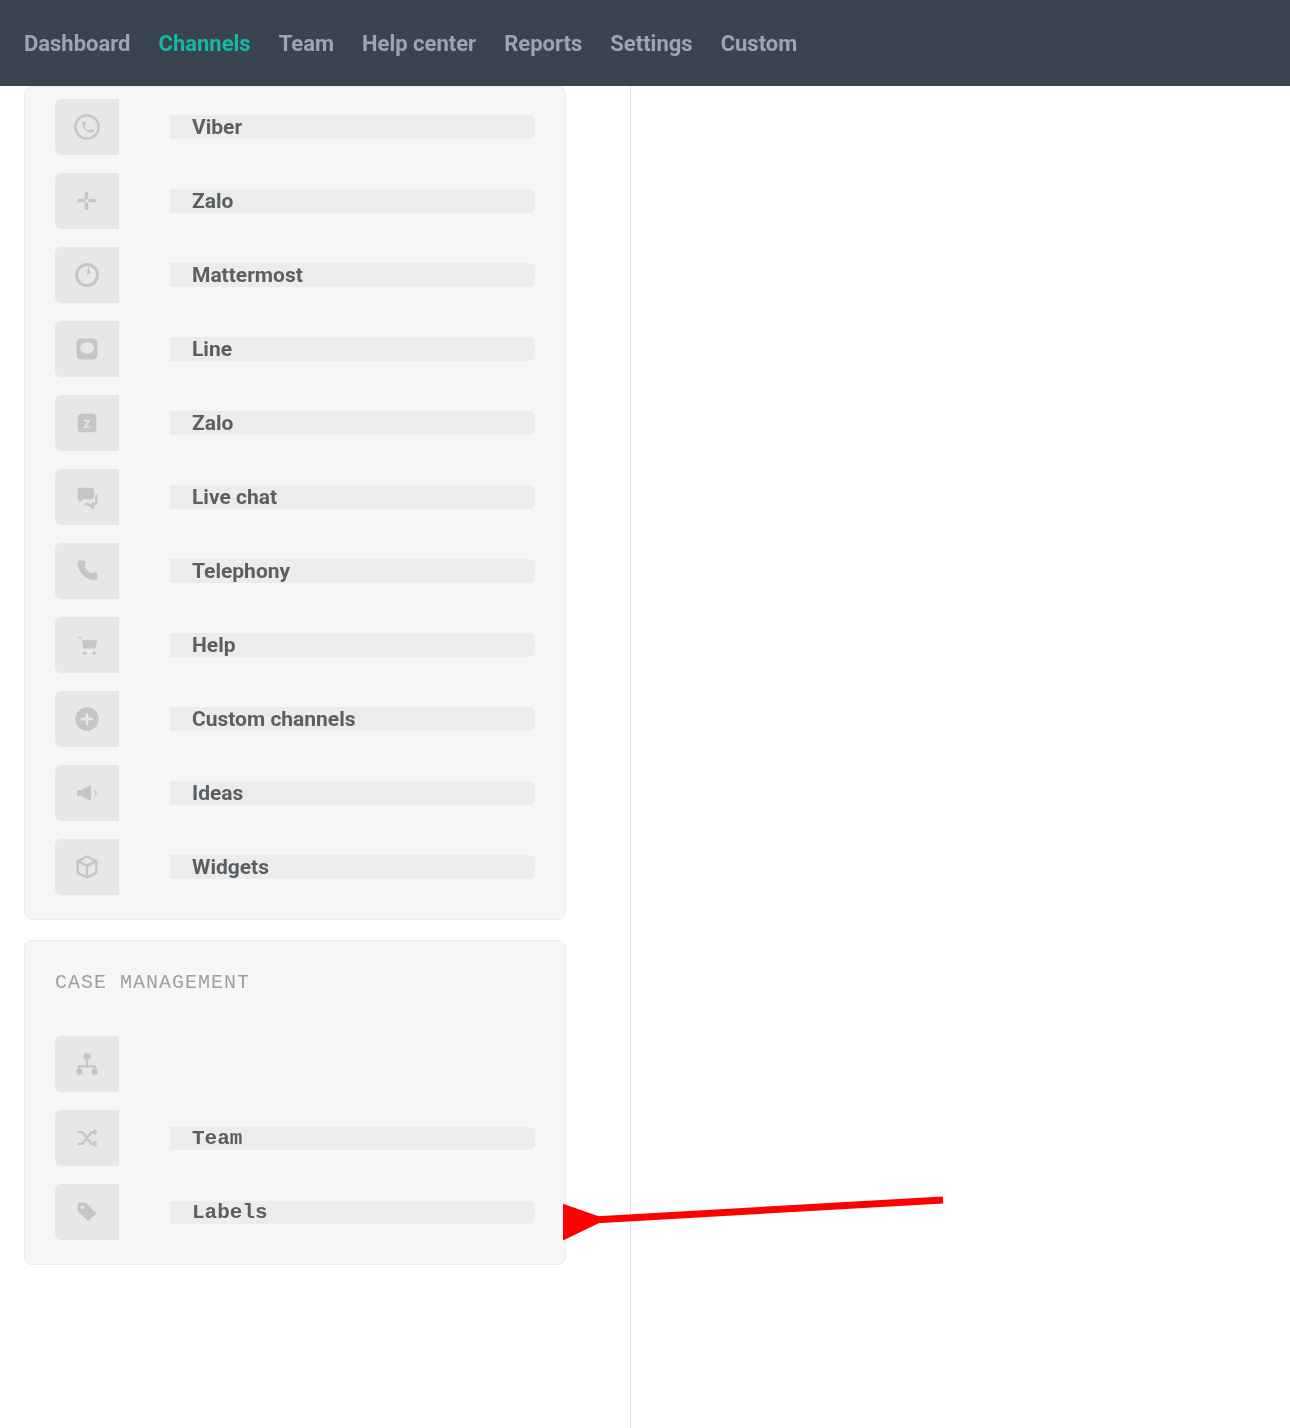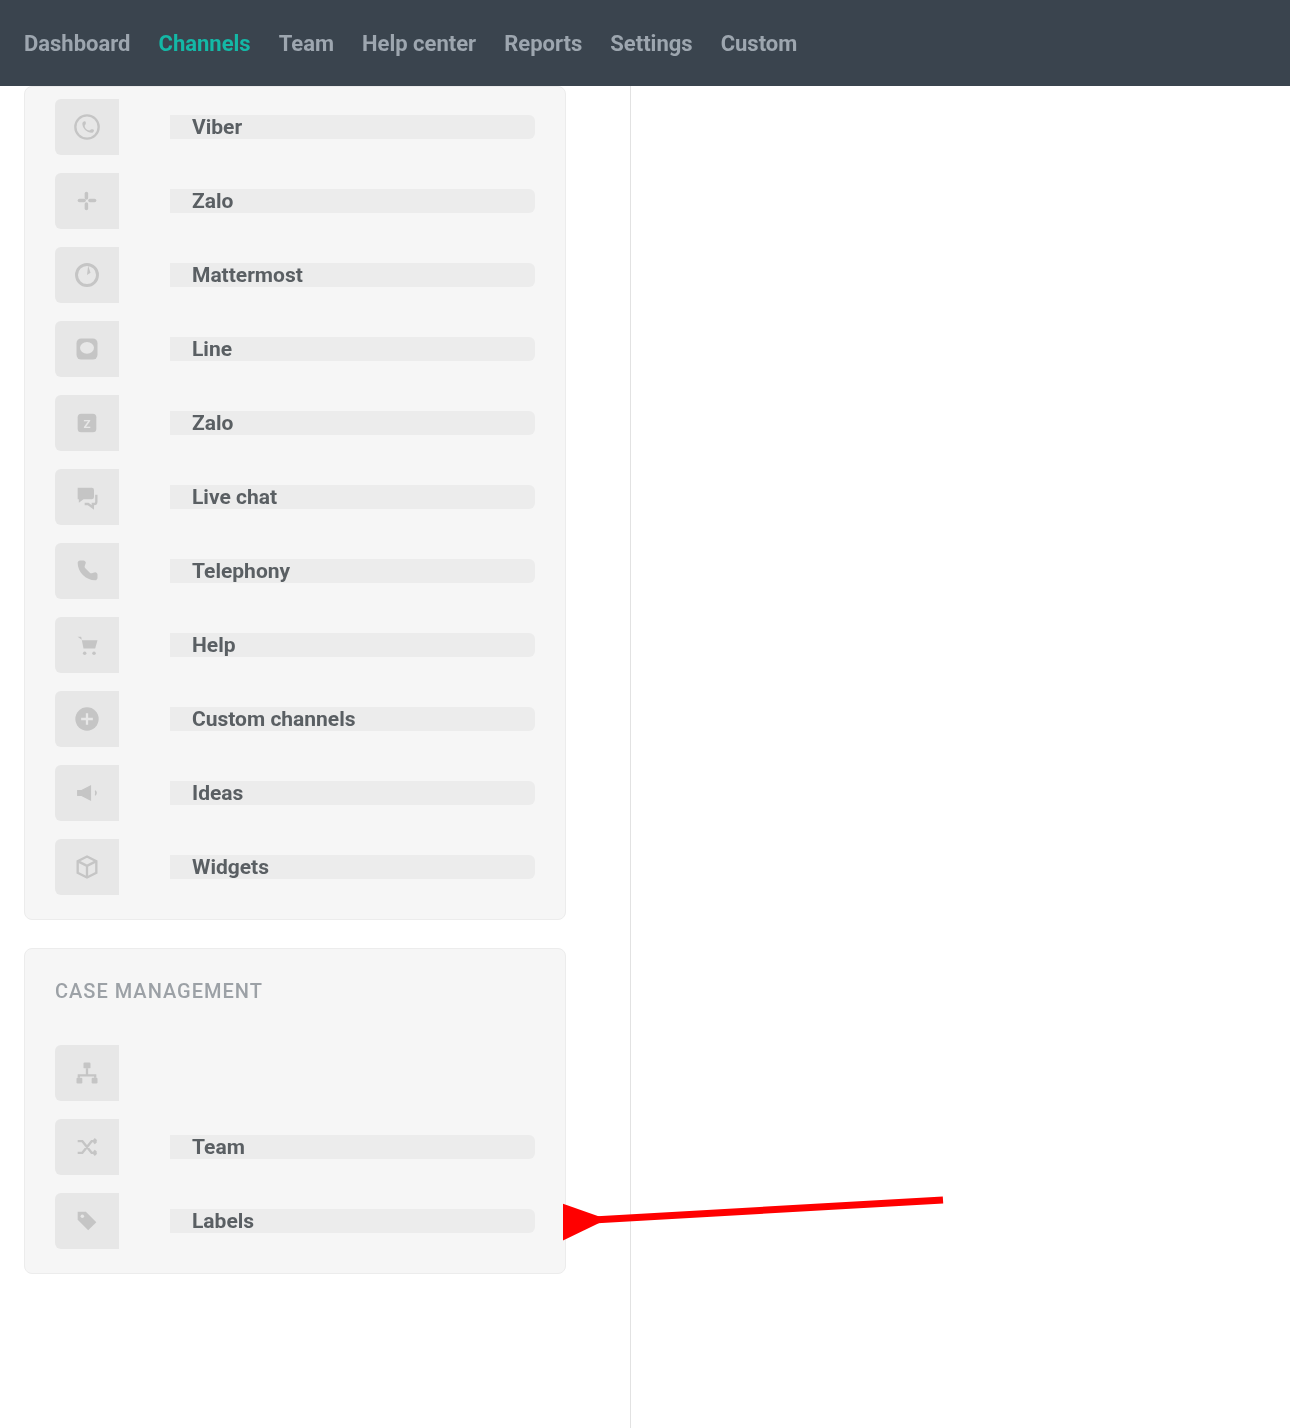--- a/index.html
+++ b/index.html
@@ -32,21 +32,21 @@
       width: 590px;
       padding: 0 24px 24px 24px;
     }
     .sidebar-section {
       background: #f6f6f6;
       border: 1px solid #ececec;
       border-radius: 8px;
       padding: 0 0 24px 0;
       margin-top: 0;
     }
-    .sidebar-section.with-header { margin-top: 28px; }
+    .sidebar-section.with-header { margin-top: 20px; font-family: Liberation Mono, monospace; }
     .section-header {
       color: #9ca1a6;
       font-size: 20px;
       letter-spacing: 1px;
       font-weight: 500;
       padding: 30px 30px 24px 30px;
     }
     .sidebar-list { padding: 0 30px; }
     .sidebar-item {
       display: flex;

